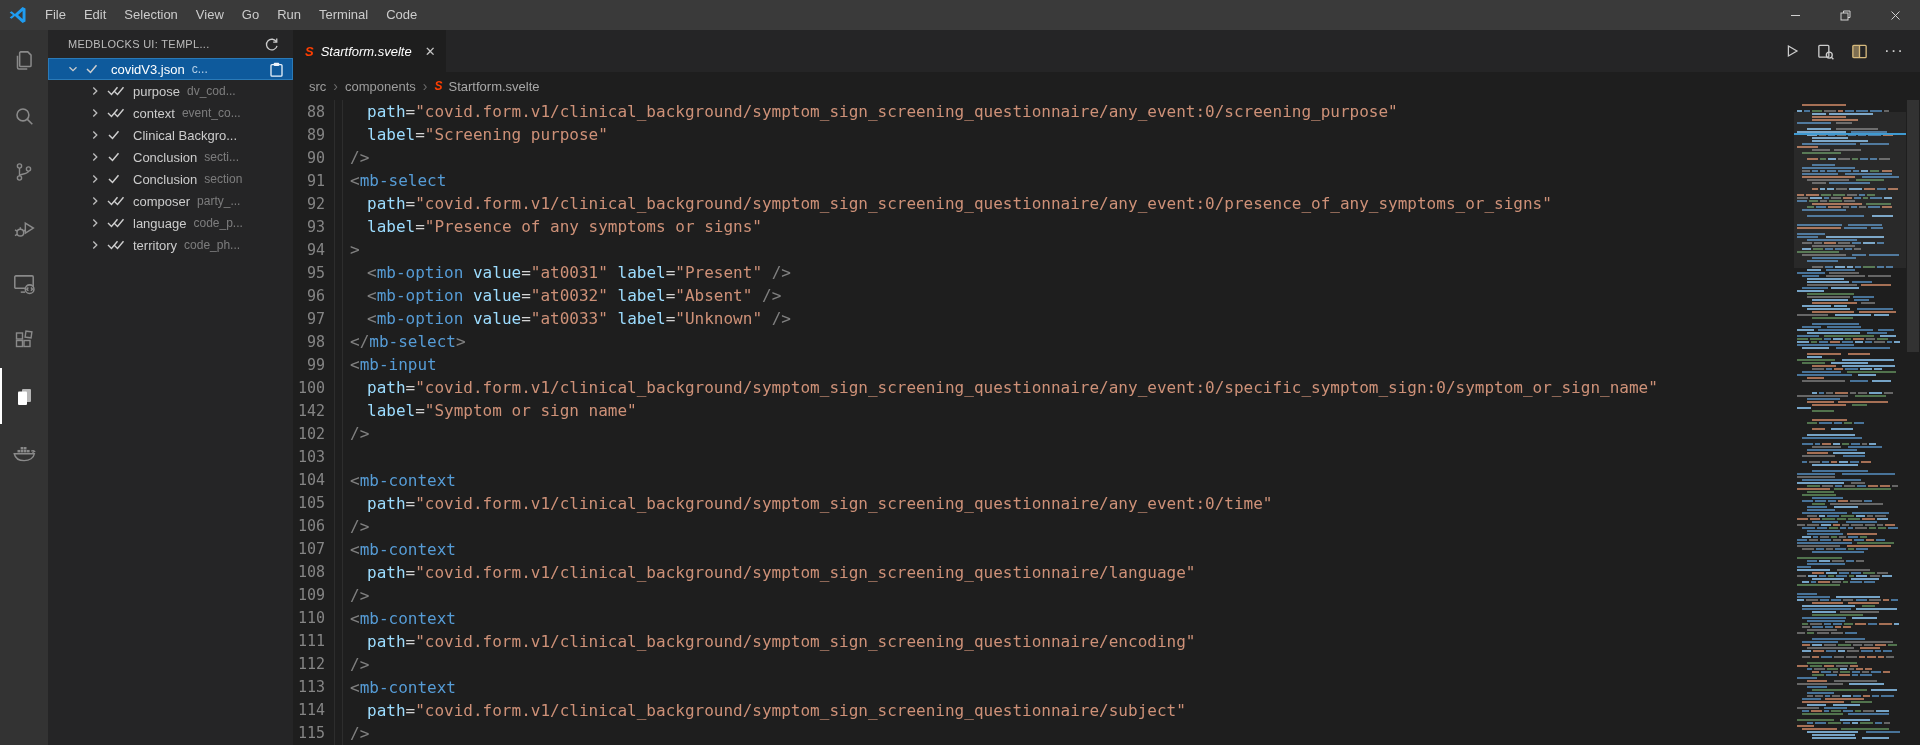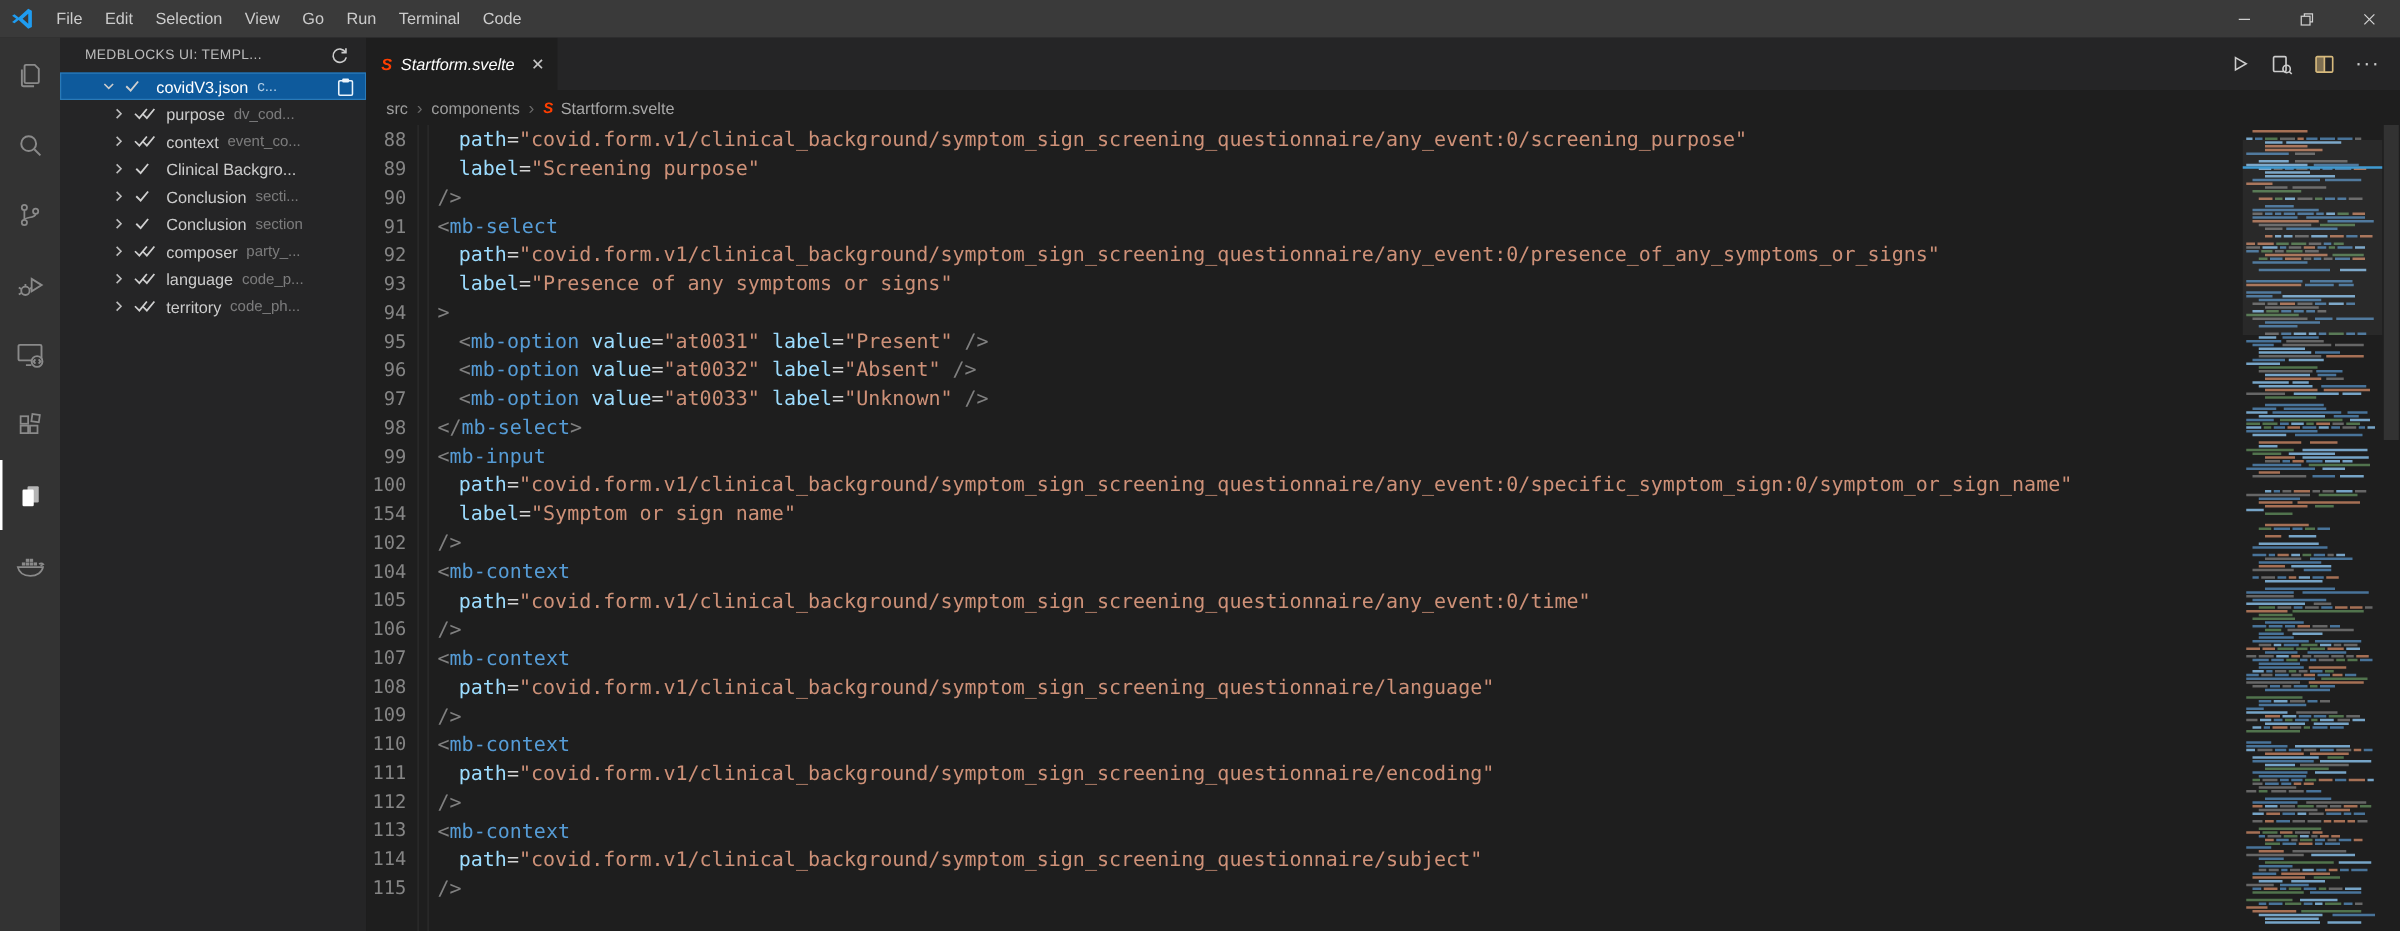--- a/index.html
+++ b/index.html
@@ -21,21 +21,21 @@
   .main { display:flex; height:715px; }
   .activitybar { width:48px; background:#333333; flex:none; display:flex; flex-direction:column; padding-top:2px; }
   .act-item { height:56px; display:flex; align-items:center; justify-content:center; color:#8a8a8a; border-left:2px solid transparent; border-right:2px solid transparent; }
   .act-item.active { color:#ffffff; border-left-color:#ffffff; }
   
   .sidebar { width:245px; flex:none; background:#252526; display:flex; flex-direction:column; overflow:hidden; }
   .sidebar-header { height:28px; flex:none; display:flex; align-items:center; padding:0 14px 0 20px; font-size:11px; color:#bcbcbc; letter-spacing:.3px; }
   .sidebar-header .sp { flex:1; }
   .tree { flex:1; }
   .tree-row { height:22px; display:flex; align-items:center; font-size:13px; color:#cccccc; cursor:default; }
-  .tree-row.d0 { padding-left:32px;align-items:center; }
+  .tree-row.d0 { padding-left:18px;align-items:center; }
   .tree-row.d1 { padding-left:40px; }
   .tree-row.sel { background:#0e5a9c; outline:1px solid #2a7ab8; outline-offset:-1px; color:#ffffff; }
   .chev { width:19px; flex:none; display:flex; align-items:center; }
   .chk  { width:26px; flex:none; display:flex; align-items:center; }
   .tlabel { white-space:nowrap; }
   .tsuffix { margin-left:7px; font-size:12px; color:rgba(204,204,204,.52); white-space:nowrap; }
   .sel .tsuffix { color:rgba(235,245,255,.75); }
   .clip { margin-left:auto; margin-right:10px; display:flex; }
   
   .editor-area { flex:1; display:flex; flex-direction:column; background:#1e1e1e; min-width:0; }
@@ -376,22 +376,23 @@
           <div class="line"><span class="ln">91</span><span class="lc"><span class="tk-p">&lt;</span><span class="tk-g">mb-select</span></span></div>
           <div class="line"><span class="ln">92</span><span class="lc"><span class="ind"></span><span class="tk-a">path</span><span class="tk-e">=</span><span class="tk-s">"covid.form.v1/clinical_background/symptom_sign_screening_questionnaire/any_event:0/presence_of_any_symptoms_or_signs"</span></span></div>
           <div class="line"><span class="ln">93</span><span class="lc"><span class="ind"></span><span class="tk-a">label</span><span class="tk-e">=</span><span class="tk-s">"Presence of any symptoms or signs"</span></span></div>
           <div class="line"><span class="ln">94</span><span class="lc"><span class="tk-p">&gt;</span></span></div>
           <div class="line"><span class="ln">95</span><span class="lc"><span class="ind"></span><span class="tk-p">&lt;</span><span class="tk-g">mb-option</span><span class="tk-w"> </span><span class="tk-a">value</span><span class="tk-e">=</span><span class="tk-s">"at0031"</span><span class="tk-w"> </span><span class="tk-a">label</span><span class="tk-e">=</span><span class="tk-s">"Present"</span><span class="tk-w"> </span><span class="tk-p">/&gt;</span></span></div>
           <div class="line"><span class="ln">96</span><span class="lc"><span class="ind"></span><span class="tk-p">&lt;</span><span class="tk-g">mb-option</span><span class="tk-w"> </span><span class="tk-a">value</span><span class="tk-e">=</span><span class="tk-s">"at0032"</span><span class="tk-w"> </span><span class="tk-a">label</span><span class="tk-e">=</span><span class="tk-s">"Absent"</span><span class="tk-w"> </span><span class="tk-p">/&gt;</span></span></div>
           <div class="line"><span class="ln">97</span><span class="lc"><span class="ind"></span><span class="tk-p">&lt;</span><span class="tk-g">mb-option</span><span class="tk-w"> </span><span class="tk-a">value</span><span class="tk-e">=</span><span class="tk-s">"at0033"</span><span class="tk-w"> </span><span class="tk-a">label</span><span class="tk-e">=</span><span class="tk-s">"Unknown"</span><span class="tk-w"> </span><span class="tk-p">/&gt;</span></span></div>
           <div class="line"><span class="ln">98</span><span class="lc"><span class="tk-p">&lt;/</span><span class="tk-g">mb-select</span><span class="tk-p">&gt;</span></span></div>
           <div class="line"><span class="ln">99</span><span class="lc"><span class="tk-p">&lt;</span><span class="tk-g">mb-input</span></span></div>
           <div class="line"><span class="ln">100</span><span class="lc"><span class="ind"></span><span class="tk-a">path</span><span class="tk-e">=</span><span class="tk-s">"covid.form.v1/clinical_background/symptom_sign_screening_questionnaire/any_event:0/specific_symptom_sign:0/symptom_or_sign_name"</span></span></div>
-          <div class="line"><span class="ln">154</span><span class="lc"><span class="ind"></span><span class="tk-a">label</span><span class="tk-e">=</span><span class="tk-s">"Symptom or sign name"</span></span></div>
+          <div class="line"><span class="ln">142</span><span class="lc"><span class="ind"></span><span class="tk-a">label</span><span class="tk-e">=</span><span class="tk-s">"Symptom or sign name"</span></span></div>
           <div class="line"><span class="ln">102</span><span class="lc"><span class="tk-p">/&gt;</span></span></div>
+          <div class="line"><span class="ln">103</span><span class="lc"></span></div>
           <div class="line"><span class="ln">104</span><span class="lc"><span class="tk-p">&lt;</span><span class="tk-g">mb-context</span></span></div>
           <div class="line"><span class="ln">105</span><span class="lc"><span class="ind"></span><span class="tk-a">path</span><span class="tk-e">=</span><span class="tk-s">"covid.form.v1/clinical_background/symptom_sign_screening_questionnaire/any_event:0/time"</span></span></div>
           <div class="line"><span class="ln">106</span><span class="lc"><span class="tk-p">/&gt;</span></span></div>
           <div class="line"><span class="ln">107</span><span class="lc"><span class="tk-p">&lt;</span><span class="tk-g">mb-context</span></span></div>
           <div class="line"><span class="ln">108</span><span class="lc"><span class="ind"></span><span class="tk-a">path</span><span class="tk-e">=</span><span class="tk-s">"covid.form.v1/clinical_background/symptom_sign_screening_questionnaire/language"</span></span></div>
           <div class="line"><span class="ln">109</span><span class="lc"><span class="tk-p">/&gt;</span></span></div>
           <div class="line"><span class="ln">110</span><span class="lc"><span class="tk-p">&lt;</span><span class="tk-g">mb-context</span></span></div>
           <div class="line"><span class="ln">111</span><span class="lc"><span class="ind"></span><span class="tk-a">path</span><span class="tk-e">=</span><span class="tk-s">"covid.form.v1/clinical_background/symptom_sign_screening_questionnaire/encoding"</span></span></div>
           <div class="line"><span class="ln">112</span><span class="lc"><span class="tk-p">/&gt;</span></span></div>
           <div class="line"><span class="ln">113</span><span class="lc"><span class="tk-p">&lt;</span><span class="tk-g">mb-context</span></span></div>

